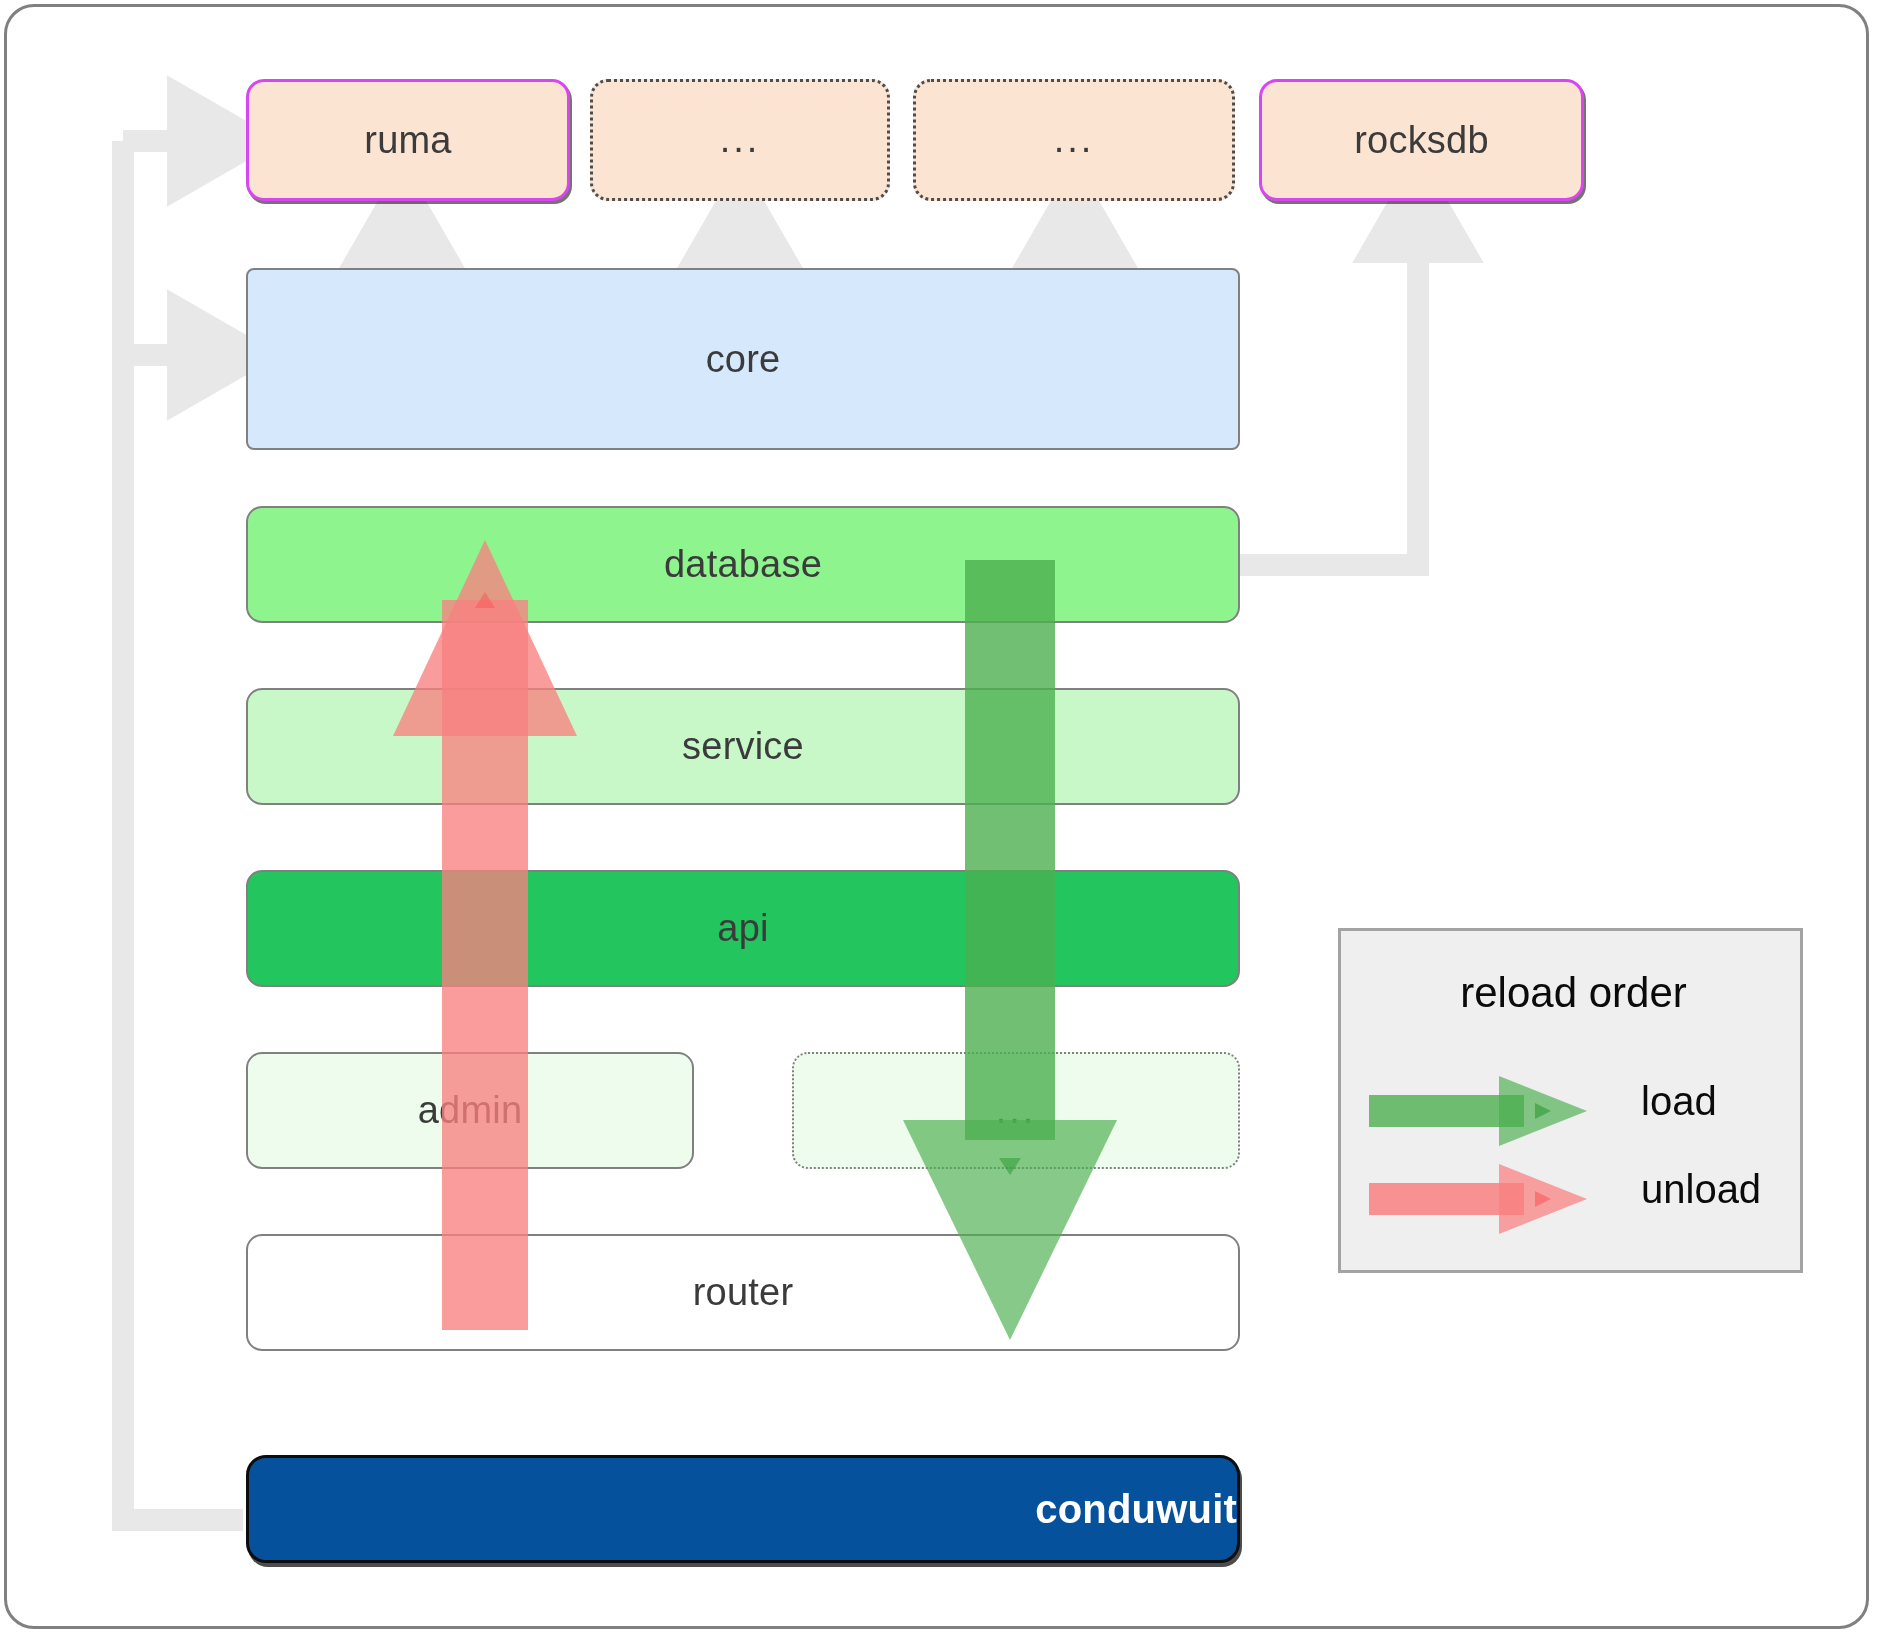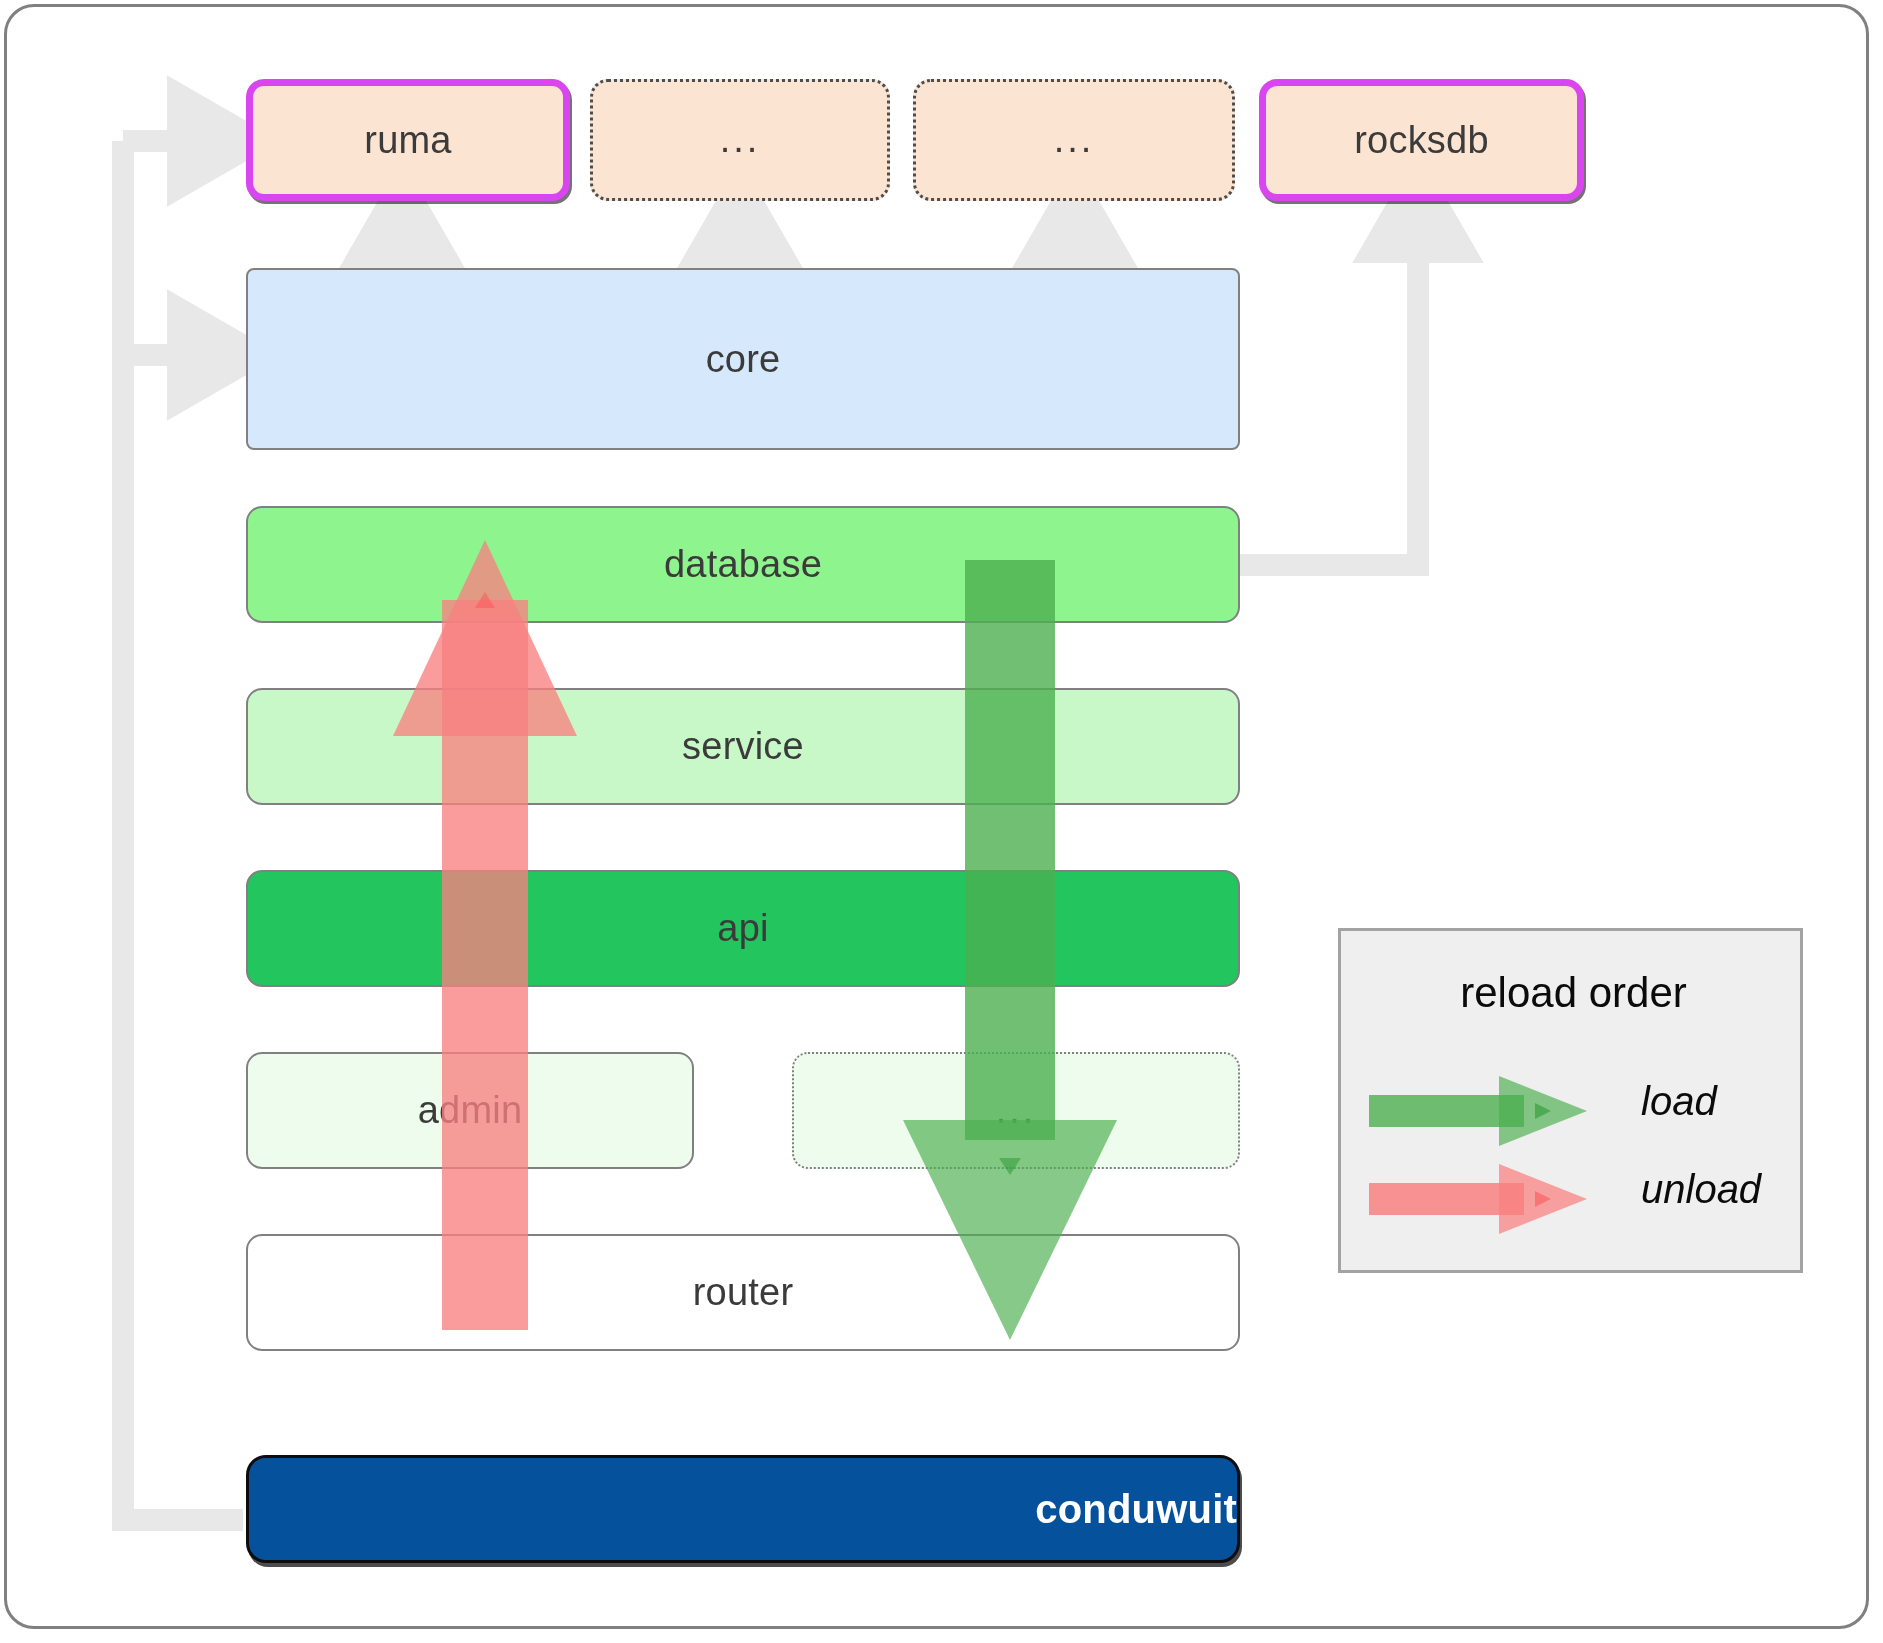--- a/index.html
+++ b/index.html
@@ -37,21 +37,21 @@
     display: flex;
     align-items: center;
     justify-content: center;
     border-radius: 14px;
     font-size: 38px;
     color: #3b3b3b;
     letter-spacing: 0.2px;
   }
   .node.dep {
     background: #fce4d2;
-    border: 7px solid #d946ef;
+    border: 3px solid #d946ef;
     border-radius: 18px;
     box-shadow: 2px 3px 0 rgba(0,0,0,0.55);
   }
   .node.dep.dotted {
     border: 3px dotted #4d4d4d;
     box-shadow: none;
   }
   .node.core {
     background: #d6e8fb;
     border: 2px solid #808080;
@@ -119,21 +119,20 @@
     left: 0;
     width: 465px;
     height: 80px;
   }
   .legend-label {
     position: absolute;
     left: 300px;
     top: 8px;
     font-size: 40px;
     color: #0b0b0b;
-    font-style: italic;
   }
   .legend-arrow {
     position: absolute;
     left: 28px;
     top: 0;
   }
 </style>
 </head>
 <body>
 

